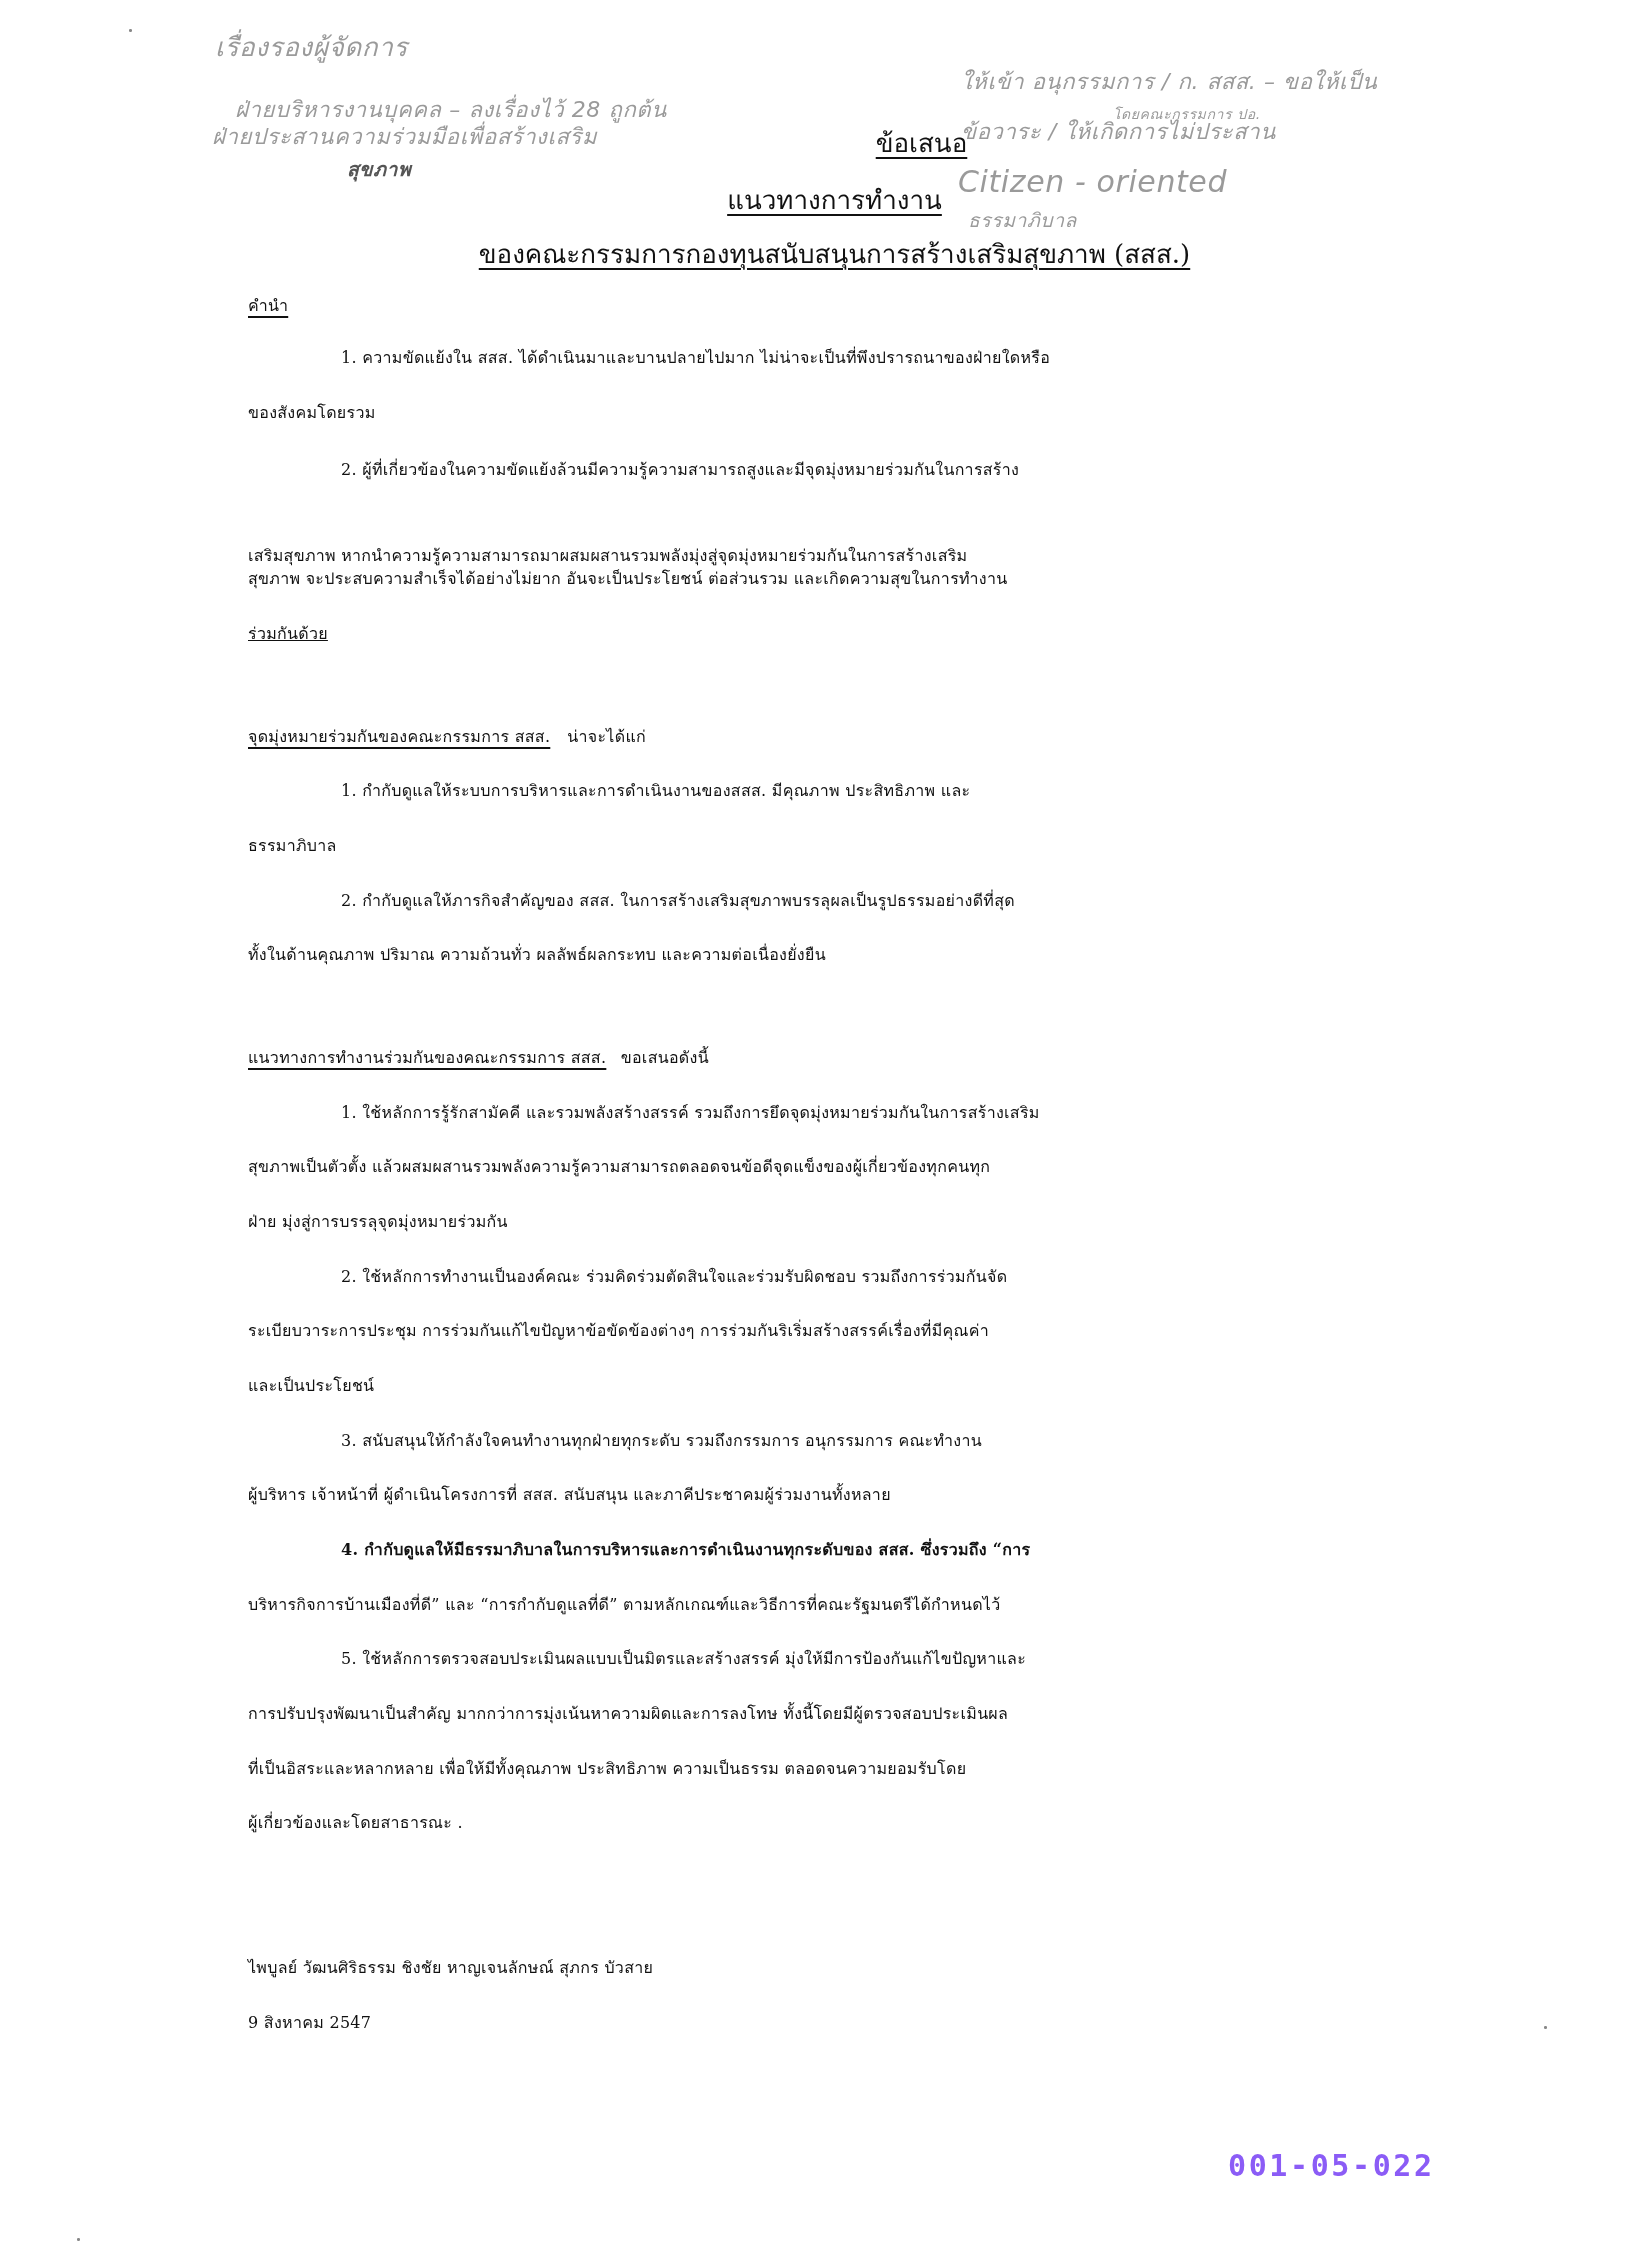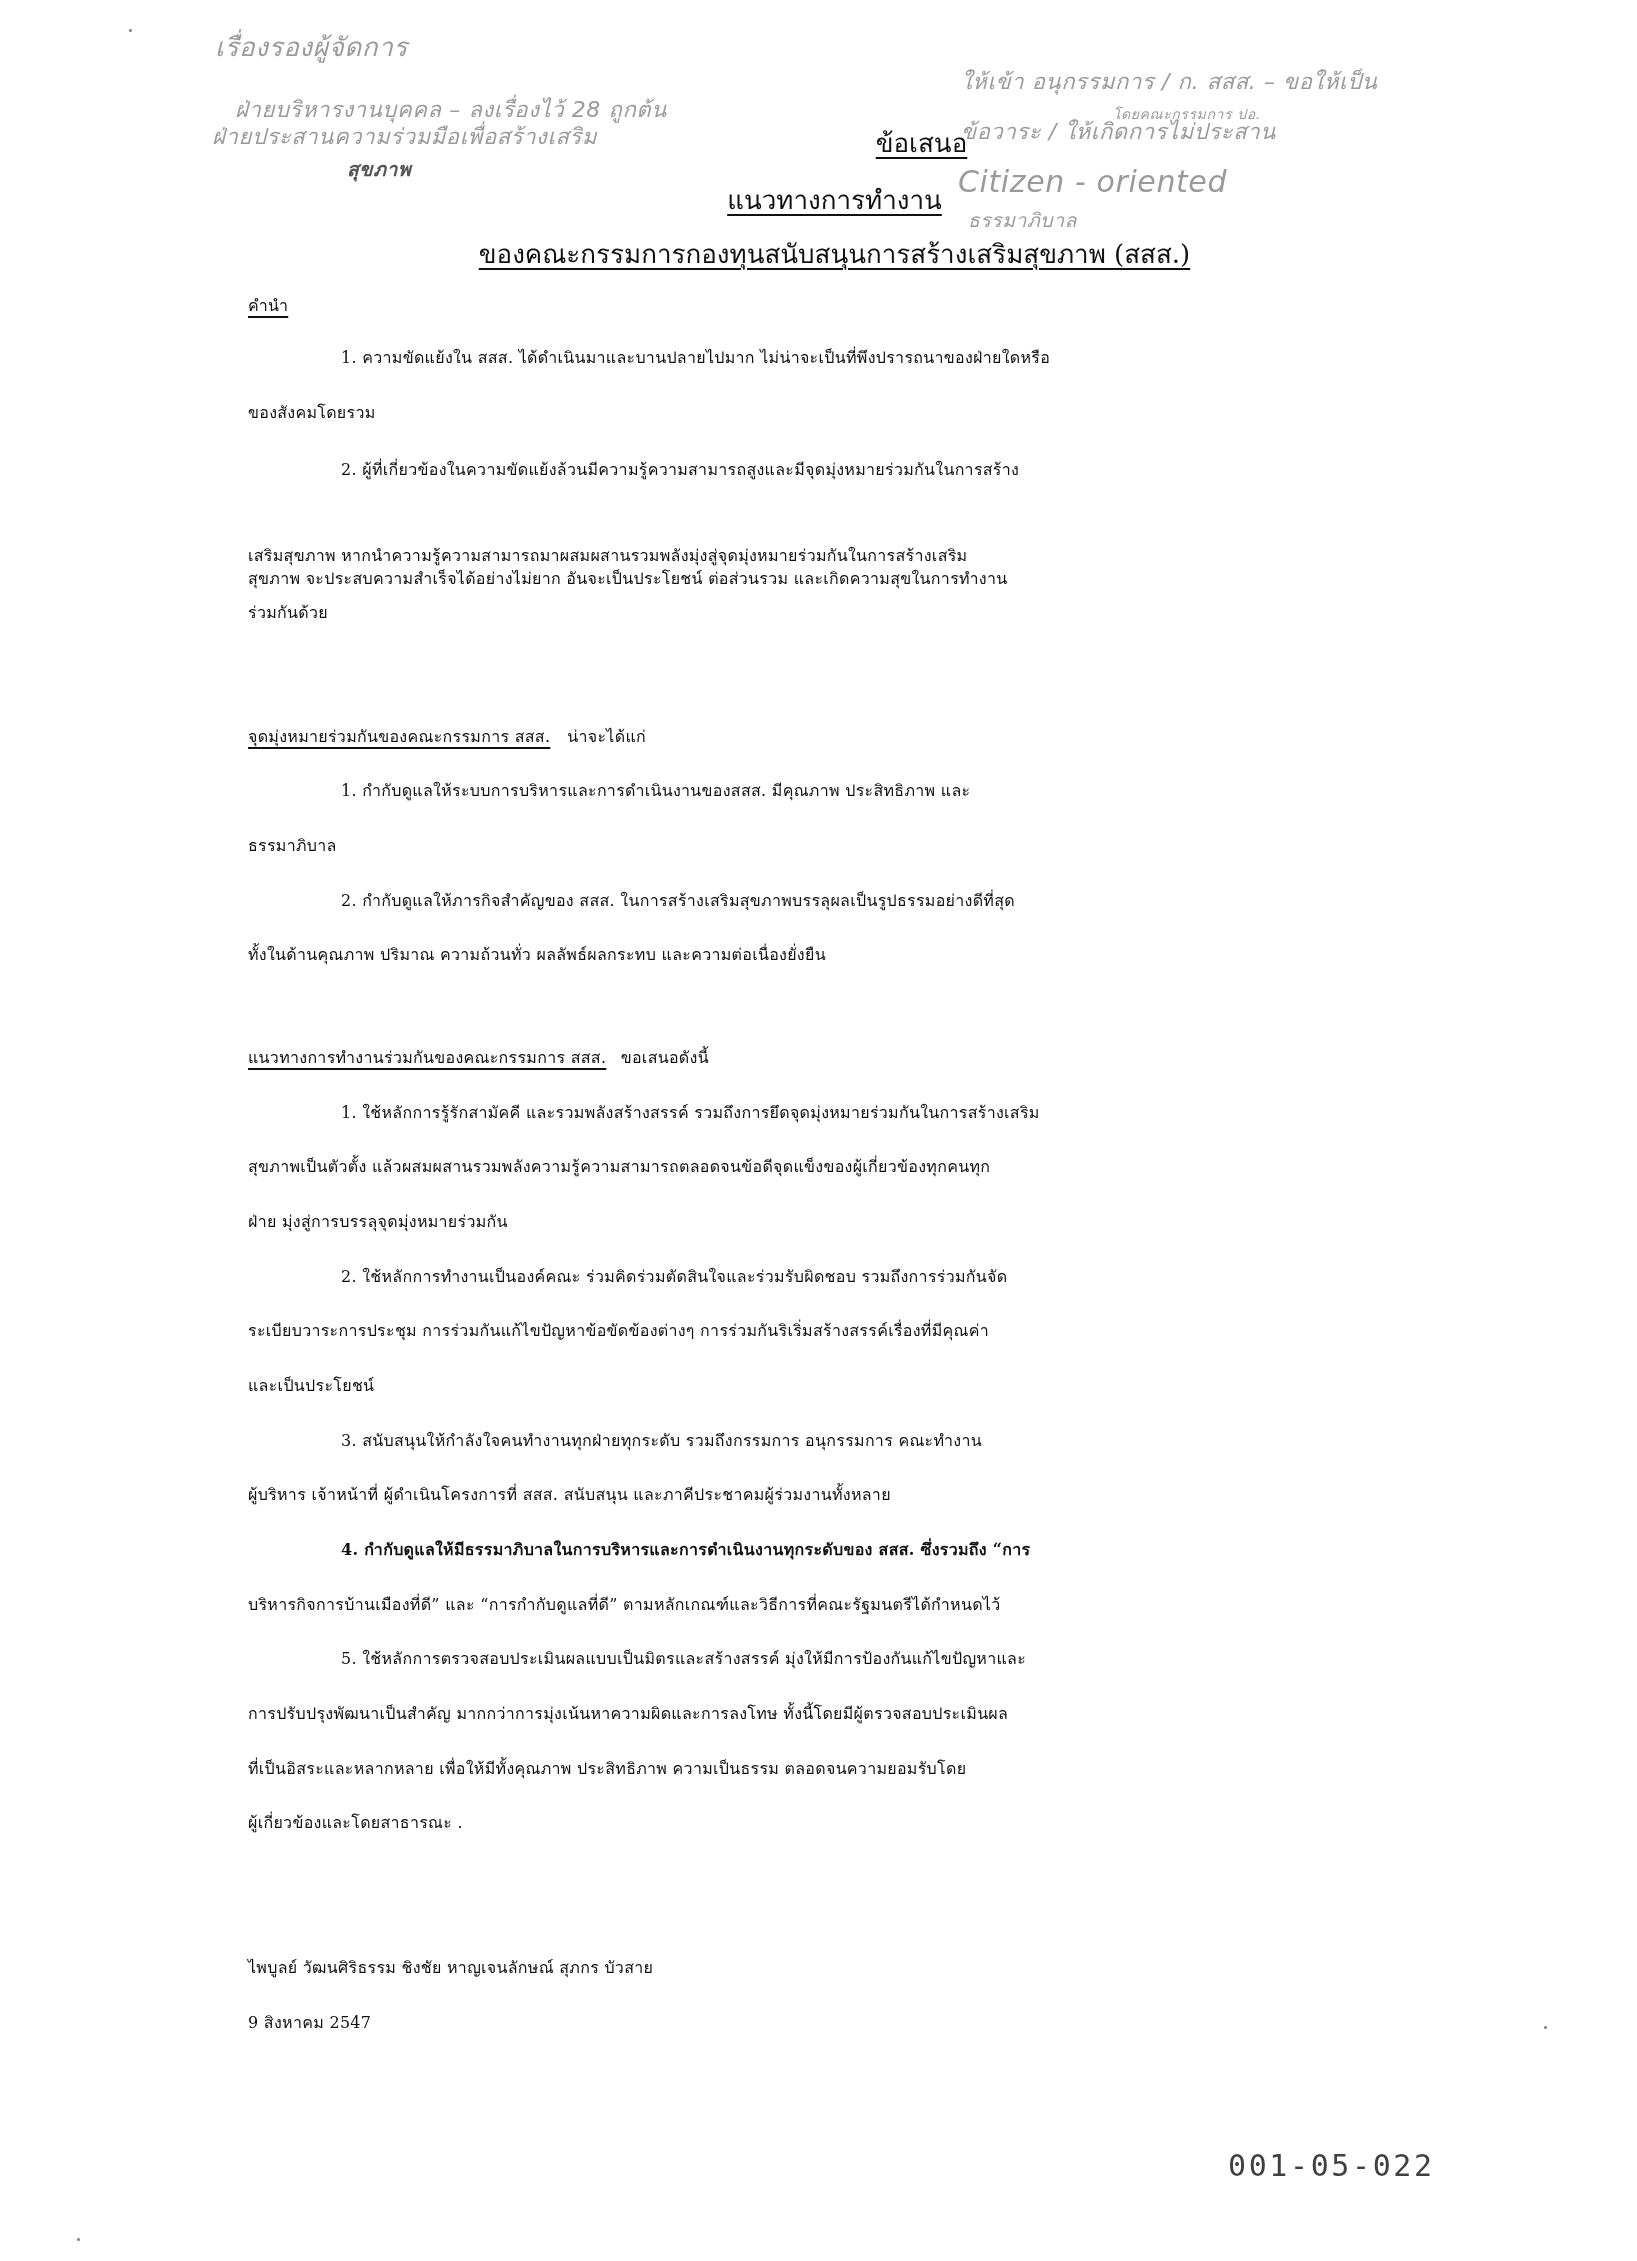--- a/index.html
+++ b/index.html
@@ -7,22 +7,22 @@
          font-family: "DejaVu Serif", "Liberation Serif", serif; color: #111; }
   .page { position: absolute; left: 0; top: 0; width: 1637px; height: 2261px; background: #fff; }
   .hand { position: absolute; font-family: "DejaVu Sans", sans-serif; font-style: italic;
           color: #9a9a9a; font-size: 22px; letter-spacing: 0.6px; white-space: nowrap; }
   .hand.dark { color: #555; font-weight: bold; }
   .center { position: absolute; left: 0; width: 1637px; text-align: center; padding-left: 16px; }
   .u { text-decoration: underline; text-underline-offset: 5.1px; text-decoration-thickness: 1.9px; }
   .title { font-size: 26px; }
   .line { position: absolute; left: 248px; font-size: 16px; white-space: nowrap; letter-spacing: 0.3px; }
   .ind { left: 341px; }
-  .stamp { position: absolute; font-family: "DejaVu Sans Mono", monospace; color: #404040;
-           font-size: 30px; letter-spacing: 2.6px; }
+  .stamp { position: absolute; font-family: "DejaVu Sans Mono", monospace; color: #8b5cf6;
+           font-size: 30px; letter-spacing: 2.6px; font-weight: bold; }
   .dot { position: absolute; width: 2.6px; height: 2.6px; background: #888; border-radius: 1.3px; }
 </style>
 </head>
 <body>
 
 <div class="page">
 
   <div class="hand" style="left:215px; top:26px; font-size:26px;">เรื่องรองผู้จัดการ</div>
   <div class="hand" style="left:235px; top:92px;">ฝ่ายบริหารงานบุคคล – ลงเรื่องไว้ 28 ถูกต้น</div>
   <div class="hand" style="left:212px; top:119px;">ฝ่ายประสานความร่วมมือเพื่อสร้างเสริม</div>
@@ -45,21 +45,21 @@
   </div>
 
   <div class="line" style="top:293px;">
     <span class="u">คำนำ</span>
   </div>
   <div class="line ind" style="top:345px;">1.  ความขัดแย้งใน สสส. ได้ดำเนินมาและบานปลายไปมาก ไม่น่าจะเป็นที่พึงปรารถนาของฝ่ายใดหรือ</div>
   <div class="line" style="top:400px;">ของสังคมโดยรวม</div>
   <div class="line ind" style="top:457px;">2.  ผู้ที่เกี่ยวข้องในความขัดแย้งล้วนมีความรู้ความสามารถสูงและมีจุดมุ่งหมายร่วมกันในการสร้าง</div>
   <div class="line" style="top:511px;margin-top:32px;">เสริมสุขภาพ  หากนำความรู้ความสามารถมาผสมผสานรวมพลังมุ่งสู่จุดมุ่งหมายร่วมกันในการสร้างเสริม</div>
   <div class="line" style="top:566px;">สุขภาพ  จะประสบความสำเร็จได้อย่างไม่ยาก  อันจะเป็นประโยชน์ ต่อส่วนรวม และเกิดความสุขในการทำงาน</div>
-  <div class="line" style="top:600px;">ร่วมกันด้วย</div>
+  <div class="line" style="top:621px;text-decoration:underline;">ร่วมกันด้วย</div>
 
   <div class="line" style="top:724px;">
     <span class="u">จุดมุ่งหมายร่วมกันของคณะกรรมการ สสส.</span>
     <span style="margin-left:11.6px;">น่าจะได้แก่</span>
   </div>
   <div class="line ind" style="top:778px;">1.  กำกับดูแลให้ระบบการบริหารและการดำเนินงานของสสส. มีคุณภาพ  ประสิทธิภาพ  และ</div>
   <div class="line" style="top:833px;">ธรรมาภิบาล</div>
   <div class="line ind" style="top:888px;">2.  กำกับดูแลให้ภารกิจสำคัญของ  สสส. ในการสร้างเสริมสุขภาพบรรลุผลเป็นรูปธรรมอย่างดีที่สุด</div>
   <div class="line" style="top:1045px;">
     <span class="u">แนวทางการทำงานร่วมกันของคณะกรรมการ  สสส.</span>

